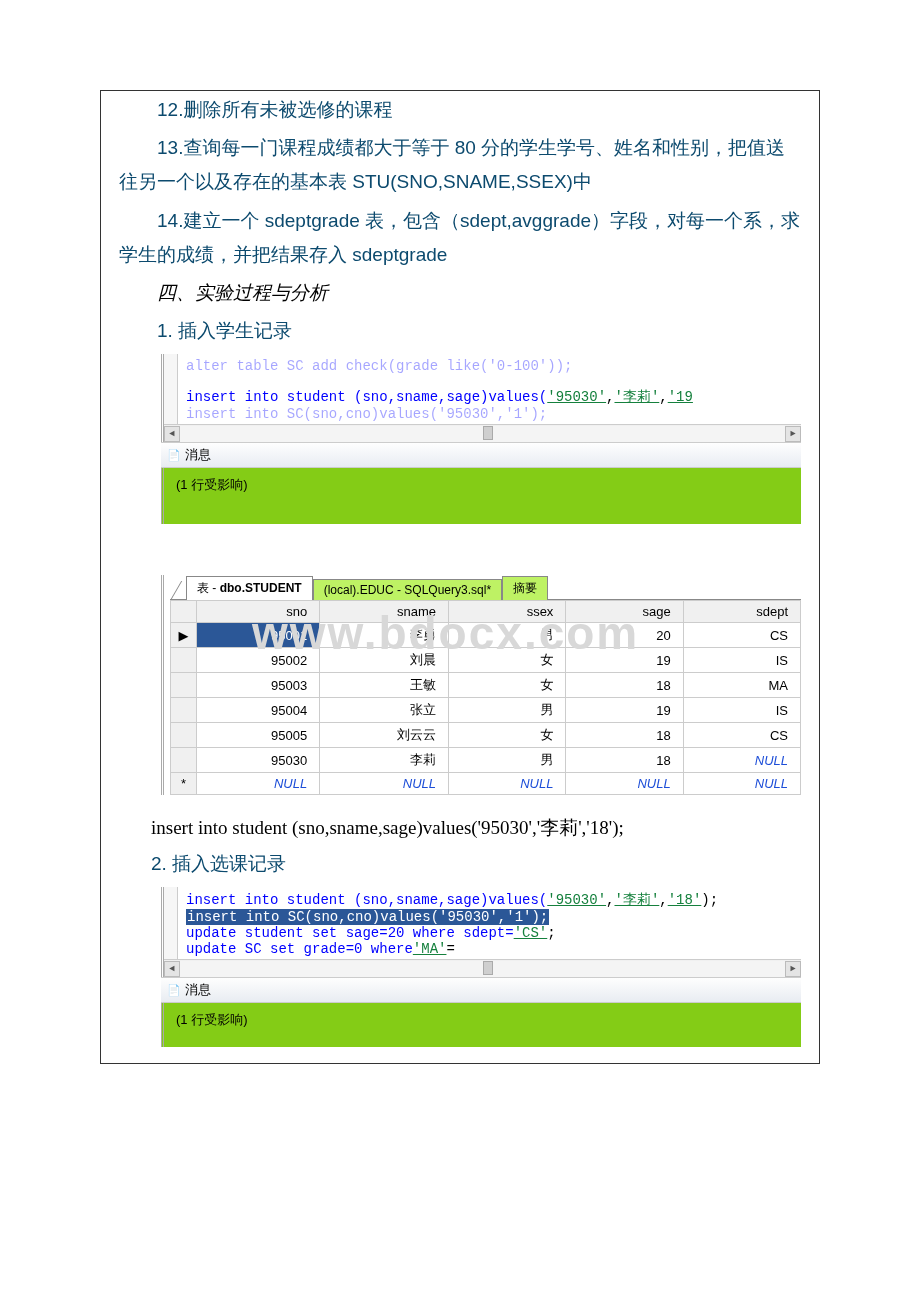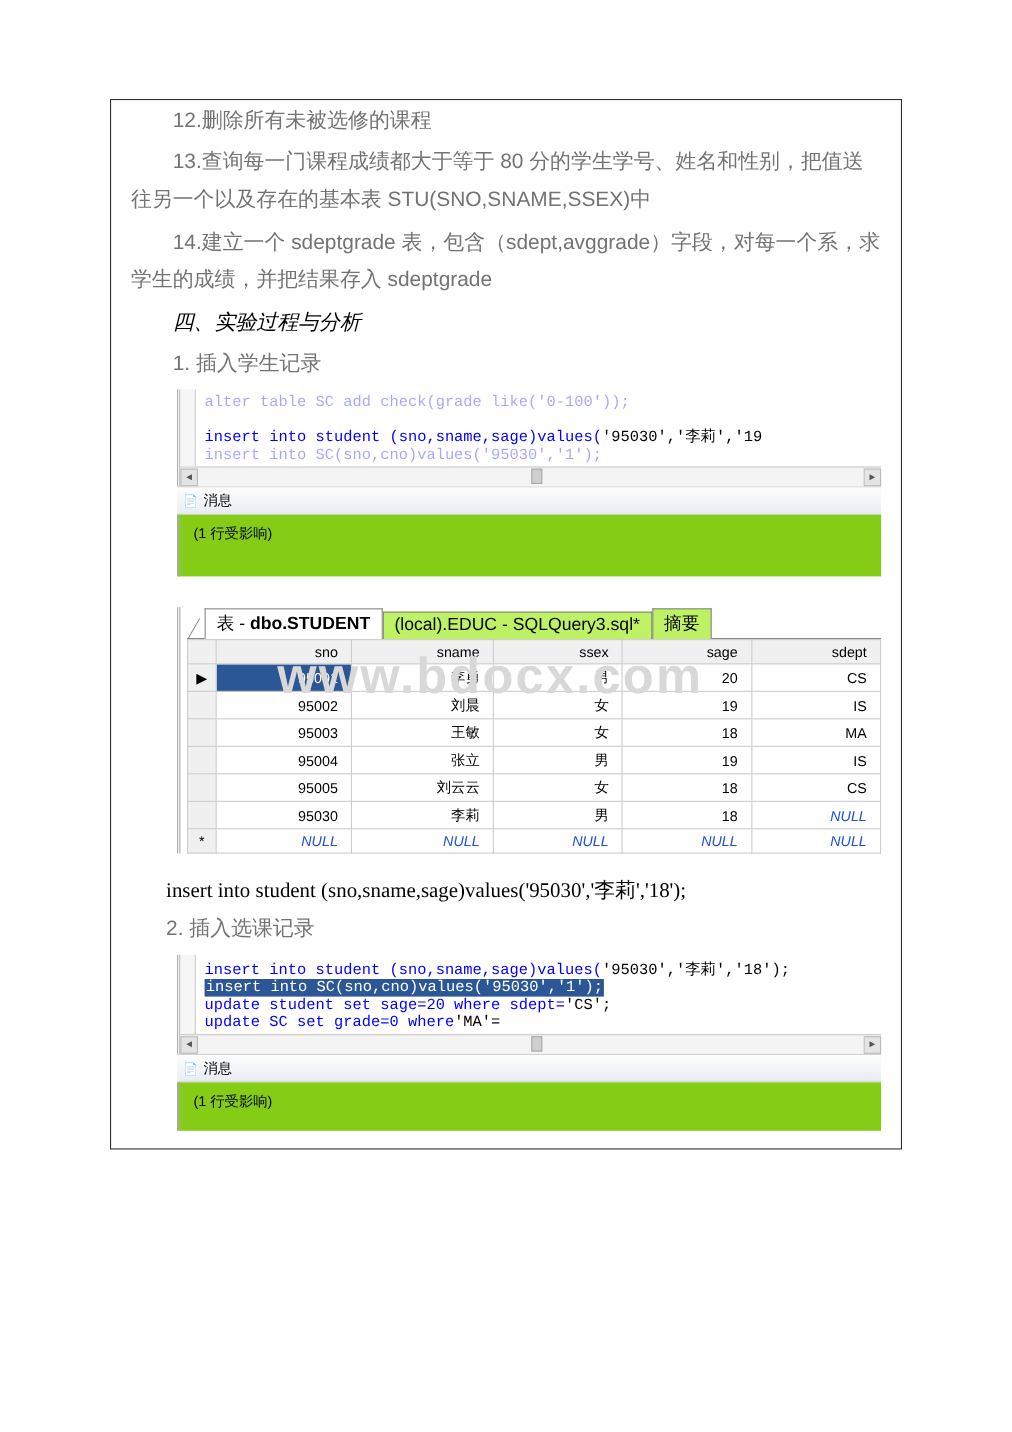--- a/index.html
+++ b/index.html
@@ -15,21 +15,21 @@
     }
     .doc-border {
       border: 1px solid #333;
       padding: 0;
     }
     .para {
       font-size: 19px;
       line-height: 1.8;
       margin: 0;
       padding: 2px 18px;
-      color: #737373;
+      color: #0c4a6e;
     }
     .indent { text-indent: 2em; }
     .section-title {
       font-size: 19px;
       padding: 6px 18px;
       margin: 0;
       text-indent: 2em;
       font-style: italic;
     }
     .screenshot-block {
@@ -52,21 +52,21 @@
       background: #f6f6f6;
     }
     .sql-lines {
       padding: 4px 8px 2px 8px;
       overflow: hidden;
       white-space: nowrap;
       flex: 1;
     }
     .faded { opacity: 0.35; }
     .keyword { color: #0000FF; }
-    .str { color: #000000; }
+    .str { color: #15803d; text-decoration: underline; }
     .normal { color: #000; }
     .hl-sel { background: #2b5797; color: #fff; padding: 0 1px; }
     .hscroll {
       height: 18px;
       background: #f0f0f0;
       border-top: 1px solid #ccc;
       display: flex;
       align-items: center;
     }
     .hscroll .arrow {
@@ -115,22 +115,22 @@
     .msg-area {
       padding: 8px 12px 30px 12px;
       font-size: 13px;
       color: #000;
       background: #84cc16;
       border-left: 3px double #aaa;
     }
     .tabstrip2 {
       display: flex;
       align-items: flex-end;
-      font-size: 16px;
-      margin-top: 28px;
+      font-size: 12px;
+      margin-top: 51px;
       border-bottom: 1px solid #888;
     }
     .tabstrip2 .tab {
       padding: 3px 10px;
       border: 1px solid #888;
       border-bottom: none;
       background: #bef264;
       margin-right: 0;
       position: relative;
       top: 1px;

